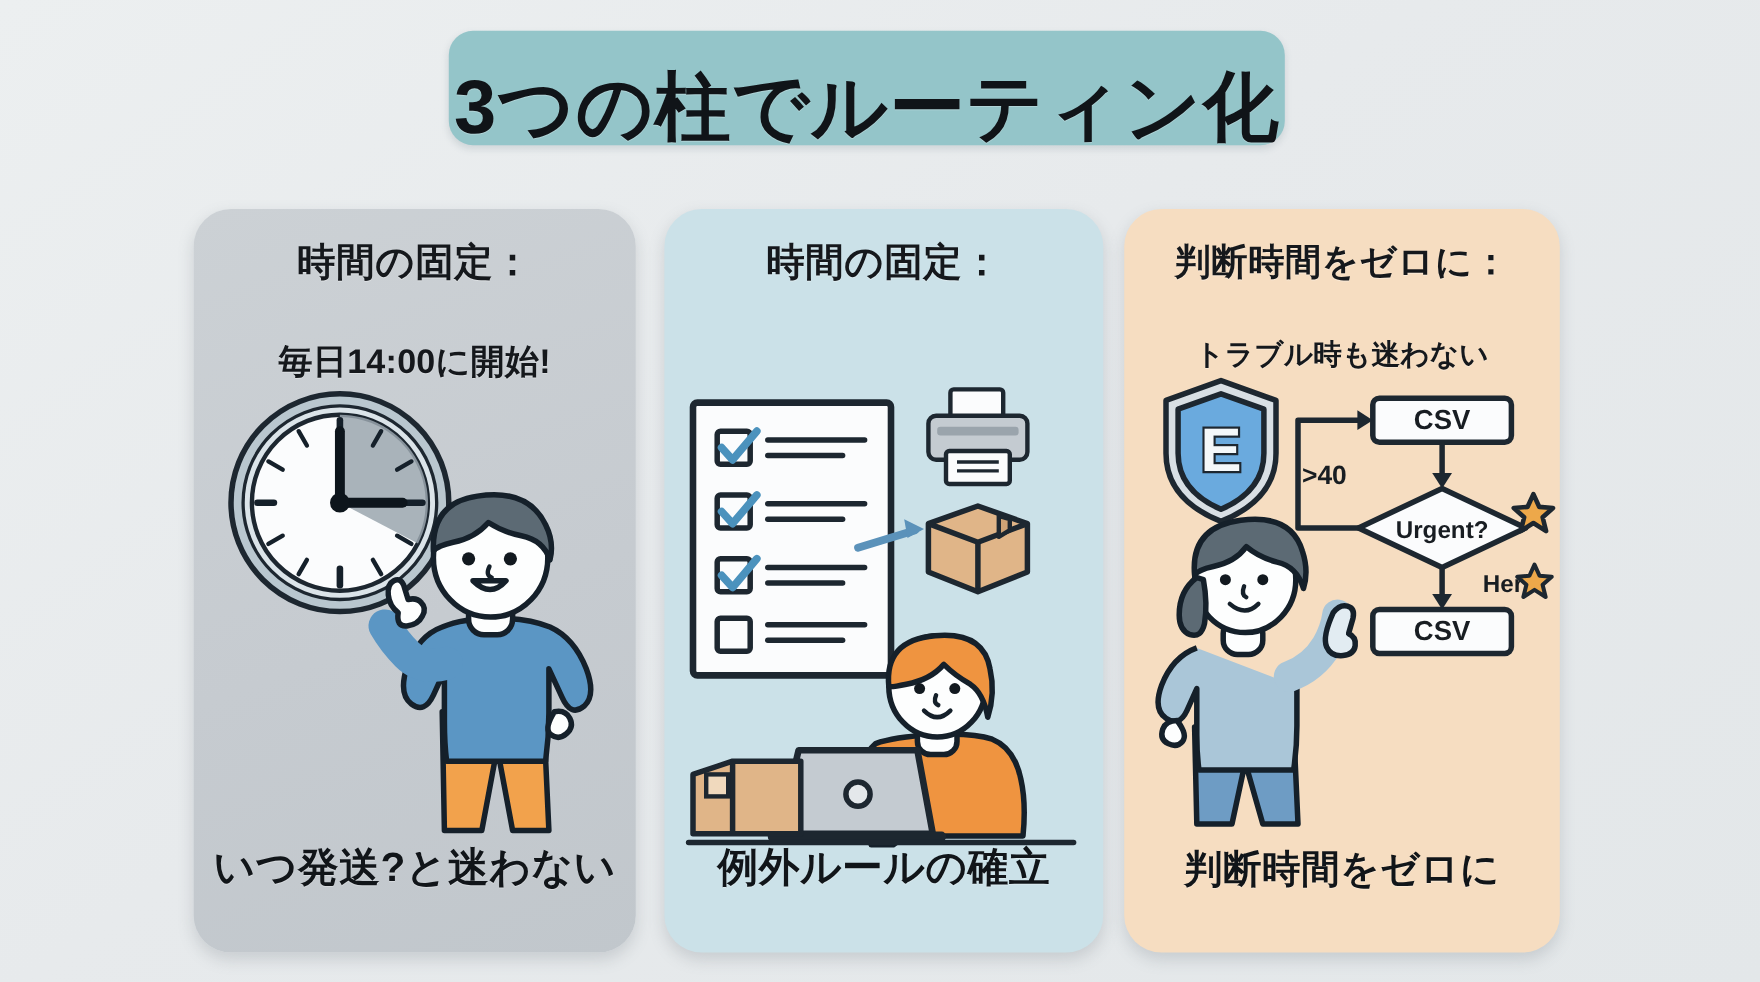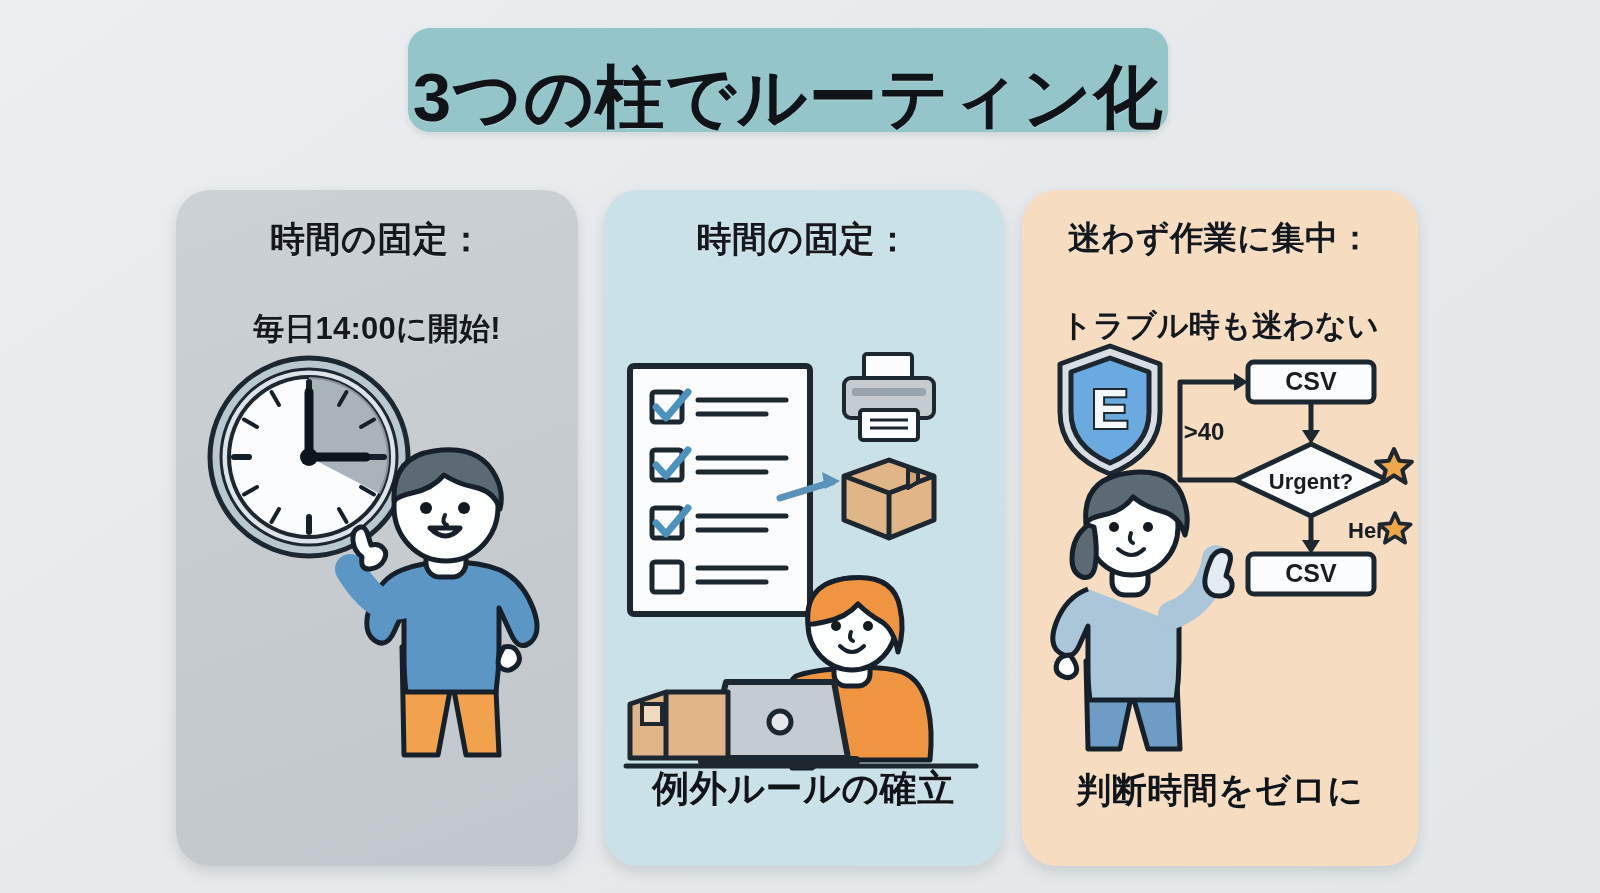--- a/index.html
+++ b/index.html
@@ -93,21 +93,21 @@
     font-size: 31px;
     font-weight: 700;
     color: #15181c;
     line-height: 1.3;
     letter-spacing: 0.2px;
     text-shadow: 0 1px 0 rgba(255,255,255,0.3);
     white-space: nowrap;
     margin-top: 48px;
   }
   .card-3 .head-line1 { font-size: 33px; }
-  .card-3 .head-line2 { font-size: 31px; }
+  .card-3 .head-line2 { font-size: 26px; }
   .card-2 .head-line2 { white-space: normal; }
 
   .card-foot {
     position: absolute;
     left: 0;
     right: 0;
     bottom: 52px;
     text-align: center;
   }
   .foot-text {
@@ -210,20 +210,23 @@
           <circle cx="82" cy="73" r="6" fill="#12191f"></circle>
           <circle cx="120" cy="73" r="6" fill="#12191f"></circle>
 
           <path d="M101 80 q-4 8 2 10" fill="none" stroke="#15202a" stroke-width="4" stroke-linecap="round"></path>
 
           <path d="M86 93 q16 16 30 0 Z" fill="#fdfefe" stroke="#15202a" stroke-width="5" stroke-linejoin="round"></path>
         </svg>
       </div>
     </div>
 
+    <div class="card-foot">
+      <div class="foot-text">いつ発送?と迷わない</div>
+    </div>
   </div>
 
   <div class="card card-2">
     <div class="card-head">
       <div class="head-line1">時間の固定：</div>
     </div>
 
     <div class="art">
 
       <div class="checklist-wrap">
@@ -311,21 +314,21 @@
       </div>
     </div>
 
     <div class="card-foot">
       <div class="foot-text">例外ルールの確立</div>
     </div>
   </div>
 
   <div class="card card-3">
     <div class="card-head">
-      <div class="head-line1">迷わず作業に集中：</div>
+      <div class="head-line1">判断時間をゼロに：</div>
       <div class="head-line2">トラブル時も迷わない</div>
     </div>
 
     <div class="art">
 
       <div class="shield-wrap">
         <svg width="120" height="140" viewBox="0 0 120 140">
           <path d="M60 6 L110 24 L110 72 q0 42 -50 62 q-50 -20 -50 -62 L10 24 Z" fill="#d8dfe4" stroke="#1d2730" stroke-width="5" stroke-linejoin="round"></path>
           <path d="M60 18 L99 32 L99 72 q0 34 -39 51 q-39 -17 -39 -51 L21 32 Z" fill="#6aaade" stroke="#1d2730" stroke-width="5" stroke-linejoin="round"></path>
           <text x="60" y="88" font-family="'Liberation Sans', sans-serif" font-size="56" font-weight="700" fill="#f4f8fa" stroke="#1d2730" stroke-width="4" paint-order="stroke" text-anchor="middle">E</text>

